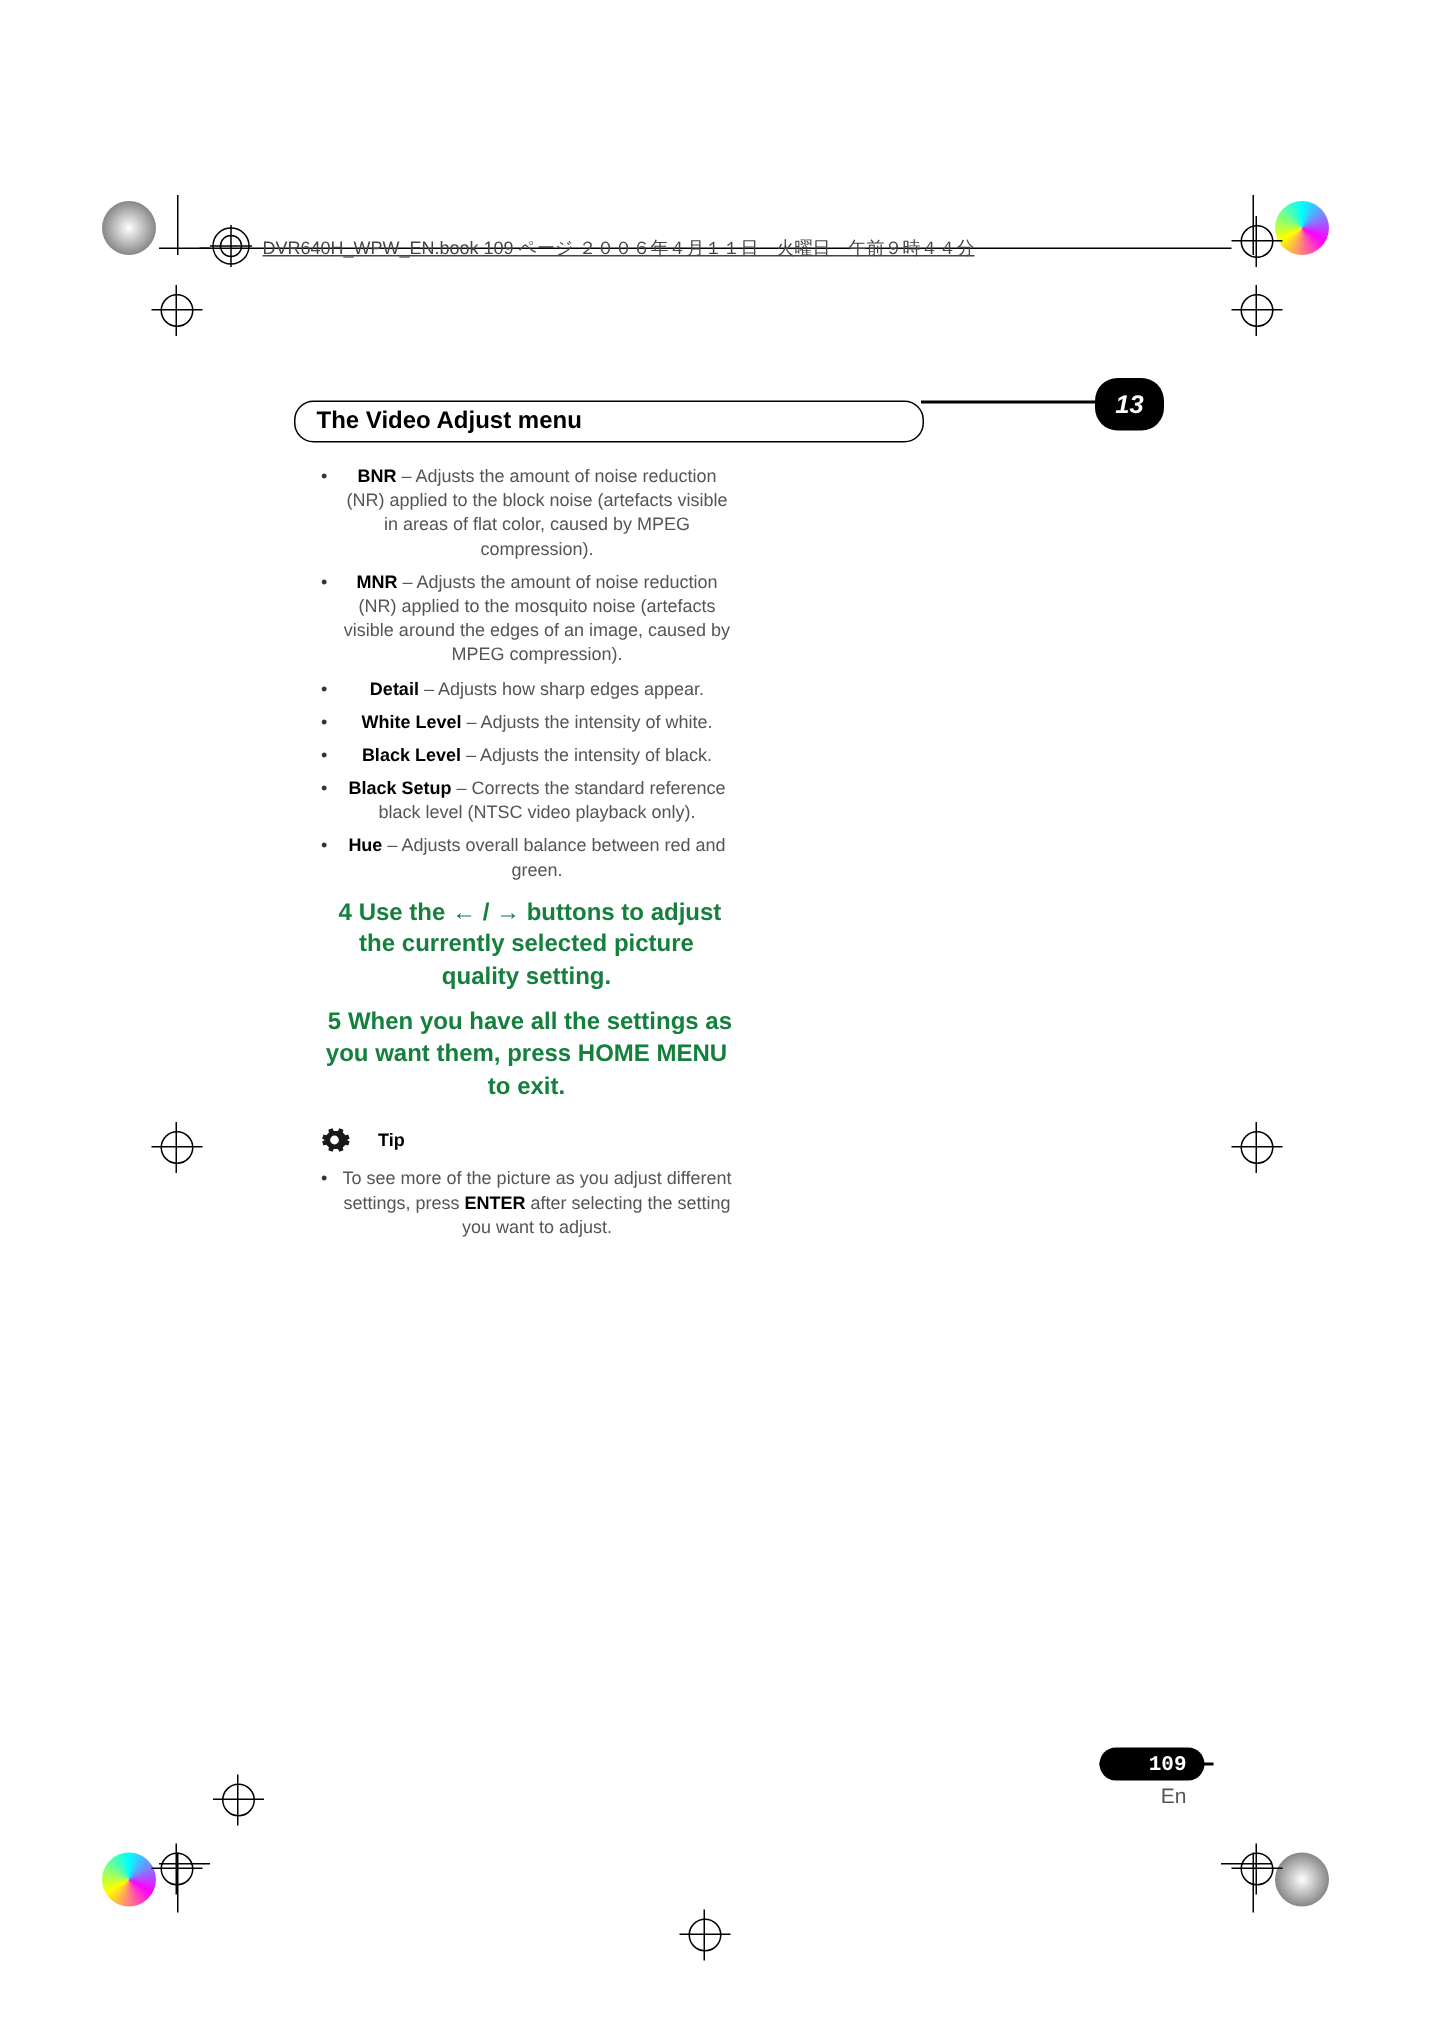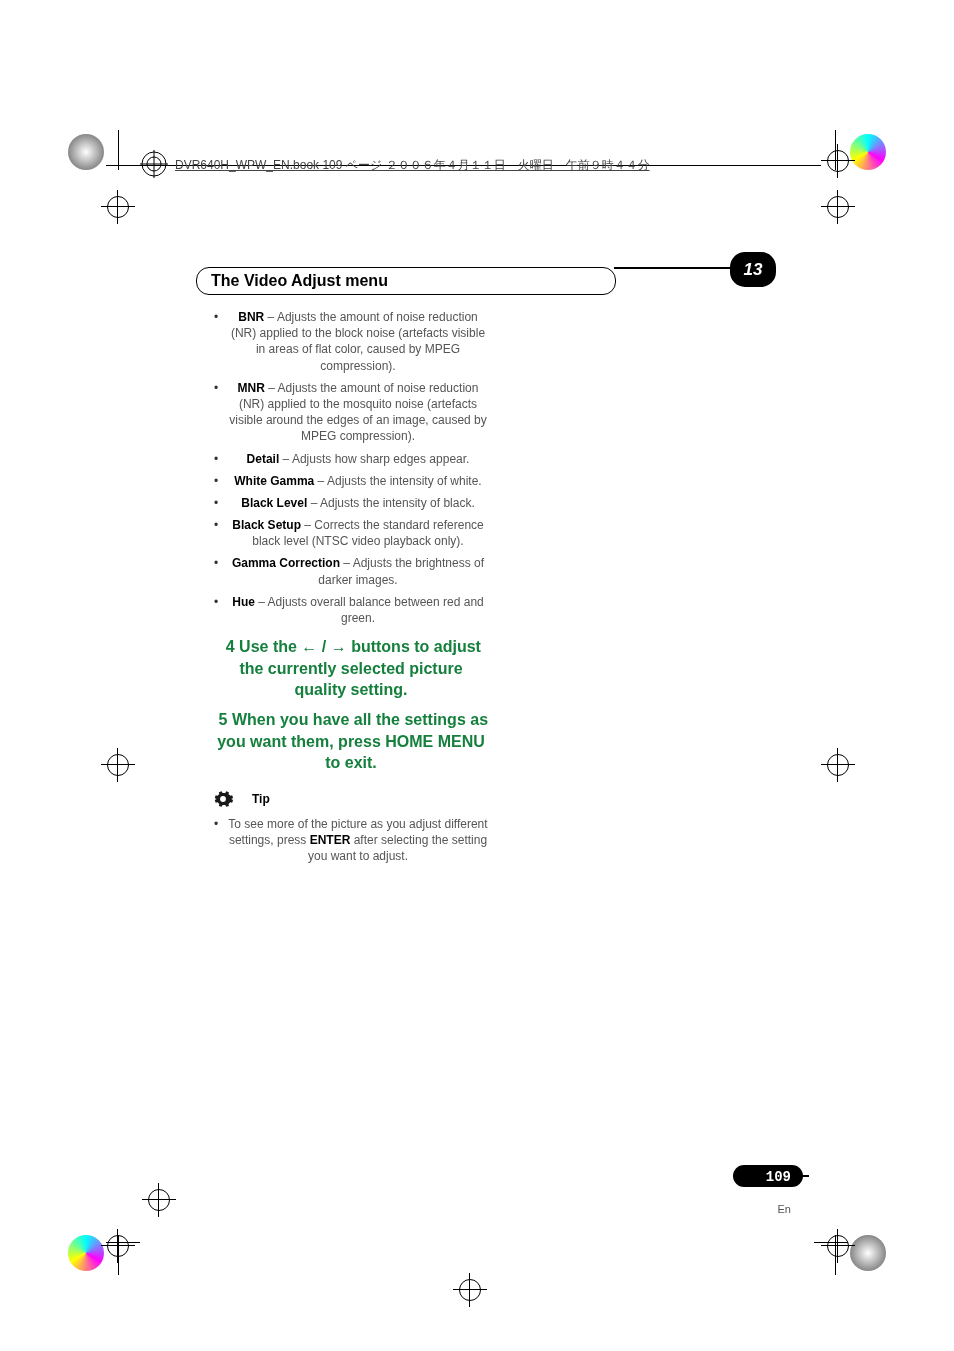--- a/index.html
+++ b/index.html
@@ -137,23 +137,22 @@
       font-weight: bold;
       font-size: 14px;
       right: 18px;
       top: 4px;
       font-family: Liberation Mono, monospace;
     }
     .page-lang {
       position: absolute;
       right: 18px;
       top: 24px;
-      font-size: 11px;
+      font-size: 14px;
       color: #555;
-      margin-top: 14px;
     }
     .fold-line-v { position: absolute; width: 1px; background: #000; }
     .fold-line-h { position: absolute; height: 1px; background: #000; }
   </style>
 </head>
 <body>
 
 <div class="color-swatch" style="top:134px;left:68px;background:radial-gradient(circle, #fff 0%, #888 70%, #333 100%);"></div>
 <div class="color-swatch" style="top:134px;right:68px;background:conic-gradient(#0ff,#f0f,#ff0,#0ff);"></div>
 <div class="color-swatch" style="bottom:80px;left:68px;background:conic-gradient(#0ff,#f0f,#ff0,#0ff);"></div>
@@ -232,24 +231,23 @@
   <div class="chapter-badge">
     <span>13</span>
   </div>
 </div>
 
 <div class="content">
   <ul>
     <li><b>BNR</b><span> – Adjusts the amount of noise reduction (NR) applied to the block noise (artefacts visible in areas of flat color, caused by MPEG compression).</span></li>
     <li><b>MNR</b><span> – Adjusts the amount of noise reduction (NR) applied to the mosquito noise (artefacts visible around the edges of an image, caused by MPEG compression).</span></li>
     <li><b>Detail</b><span> – Adjusts how sharp edges appear.</span></li>
-    <li><b>White Gamma</b><span> – Adjusts the intensity of white.</span></li>
+    <li><b>White Level</b><span> – Adjusts the intensity of white.</span></li>
     <li><b>Black Level</b><span> – Adjusts the intensity of black.</span></li>
     <li><b>Black Setup</b><span> – Corrects the standard reference black level (NTSC video playback only).</span></li>
-    <li><b>Gamma Correction</b><span> – Adjusts the brightness of darker images.</span></li>
     <li><b>Hue</b><span> – Adjusts overall balance between red and green.</span></li>
   </ul>
 
   <div class="step">
     <span class="num">4</span><span>Use the </span><span class="arrow">← / →</span><span> buttons to adjust the currently selected picture quality setting.</span>
   </div>
 
   <div class="step">
     <span class="num">5</span><span>When you have all the settings as you want them, press HOME MENU to exit.</span>
   </div>

